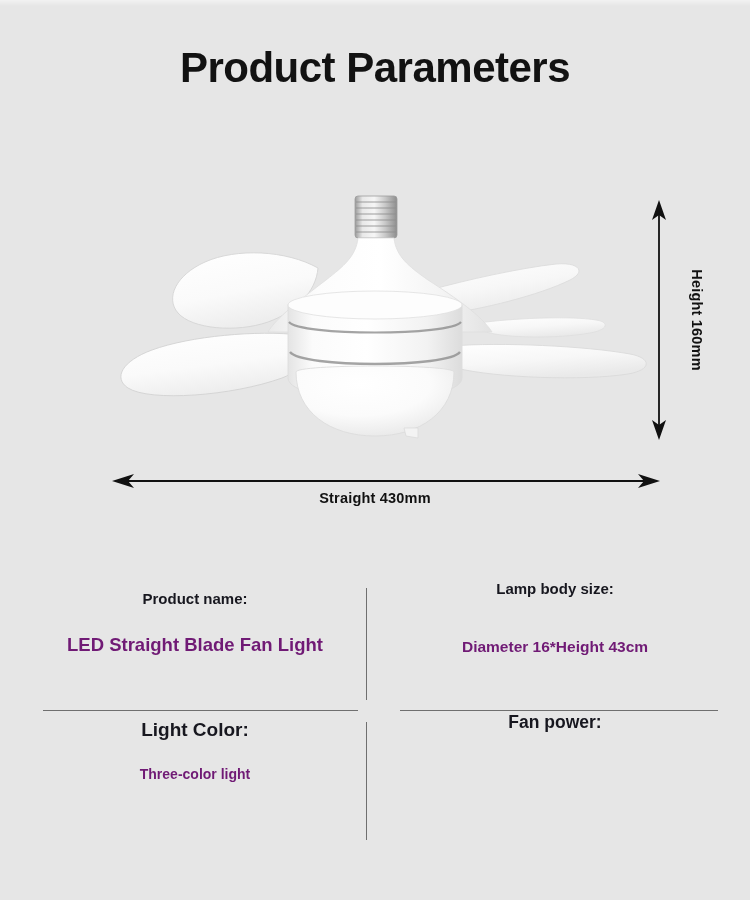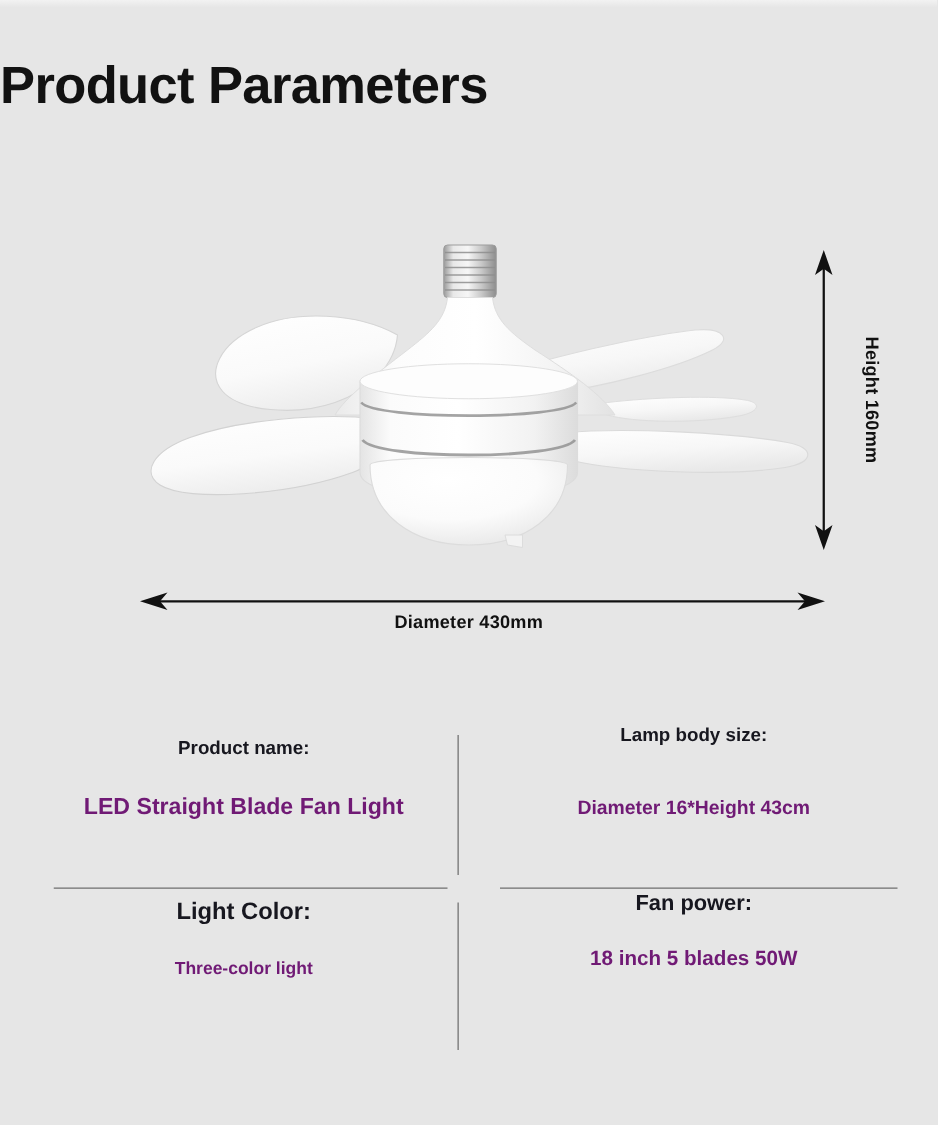--- a/index.html
+++ b/index.html
@@ -33,20 +33,21 @@
     height: 6px;
     background: linear-gradient(to bottom, #f2f2f2 0%, #e6e6e6 100%);
   }
 
   
   #title {
     position: absolute;
     top: 46px;
     left: 0;
     width: 750px;
+    text-align: center;
     font-size: 42px;
     font-weight: bold;
     letter-spacing: -0.5px;
     color: #121212;
     line-height: 1.05;
   }
 
   
   #stage {
     position: absolute;
@@ -311,42 +312,41 @@
     <polygon points="27,4 20,24 27,19 34,24" fill="#111"></polygon>
     <polygon points="27,244 20,224 27,229 34,224" fill="#111"></polygon>
   </svg>
   <div id="height-label">Height 160mm</div>
 
   <svg id="diam-dim" viewBox="0 0 552 30">
     <line x1="16" y1="15" x2="536" y2="15" stroke="#111" stroke-width="1.8"></line>
     <polygon points="2,15 24,8 18,15 24,22" fill="#111"></polygon>
     <polygon points="550,15 528,8 534,15 528,22" fill="#111"></polygon>
   </svg>
-  <div id="diam-label">Diameter 430mm</div>
+  <div id="diam-label">Straight 430mm</div>
 
   <div id="specs">
 
     <div class="spec-cell" id="cell-product">
       <div class="spec-label">Product name:</div>
       <div class="spec-value">LED Straight Blade Fan Light</div>
     </div>
 
     <div class="spec-cell" id="cell-lampsize">
       <div class="spec-label">Lamp body size:</div>
       <div class="spec-value">Diameter 16*Height 43cm</div>
     </div>
 
     <div class="spec-cell" id="cell-color">
       <div class="spec-label">Light Color:</div>
       <div class="spec-value">Three-color light</div>
     </div>
 
     <div class="spec-cell" id="cell-power">
       <div class="spec-label">Fan power:</div>
-      <div class="spec-value">18 inch 5 blades 50W</div>
     </div>
 
     <div class="divider-h" id="divider-h-left"></div>
     <div class="divider-h" id="divider-h-right"></div>
     <div class="divider-v" id="divider-v-top"></div>
     <div class="divider-v" id="divider-v-bottom"></div>
   </div>
 
 </div>
 

